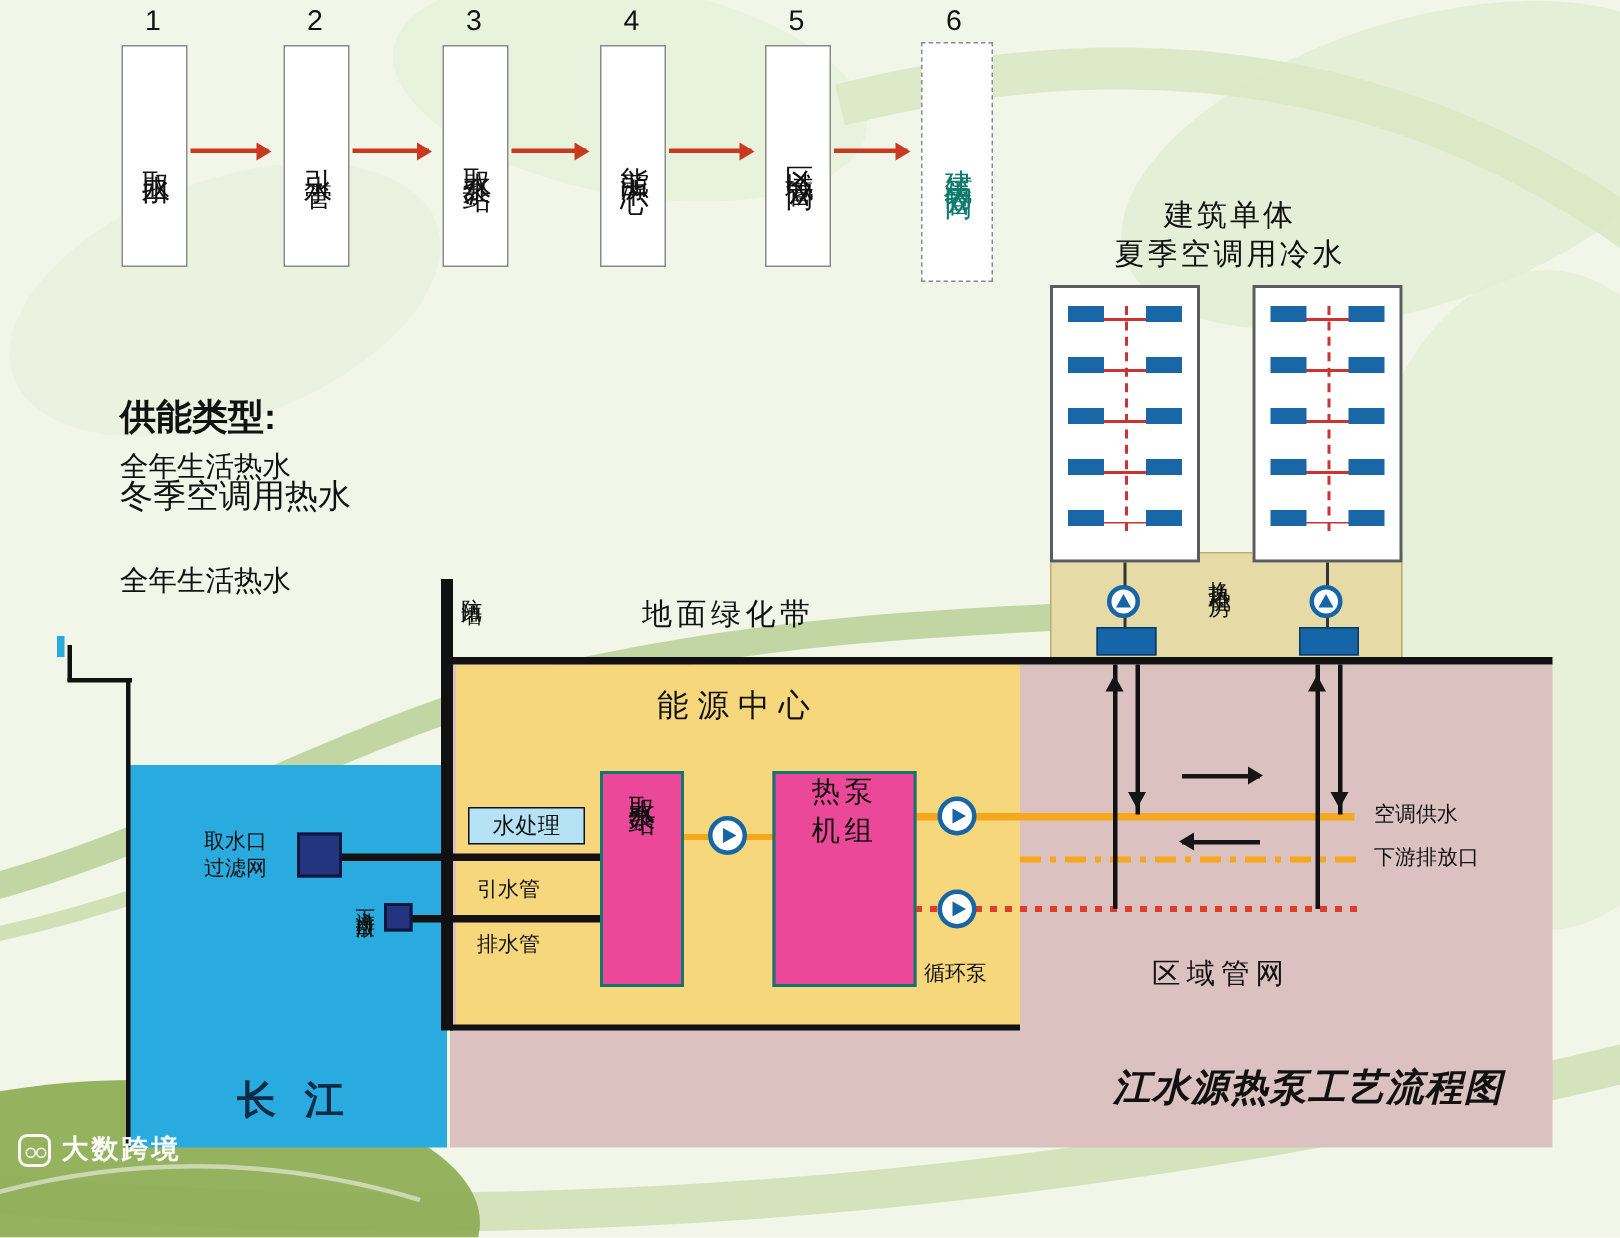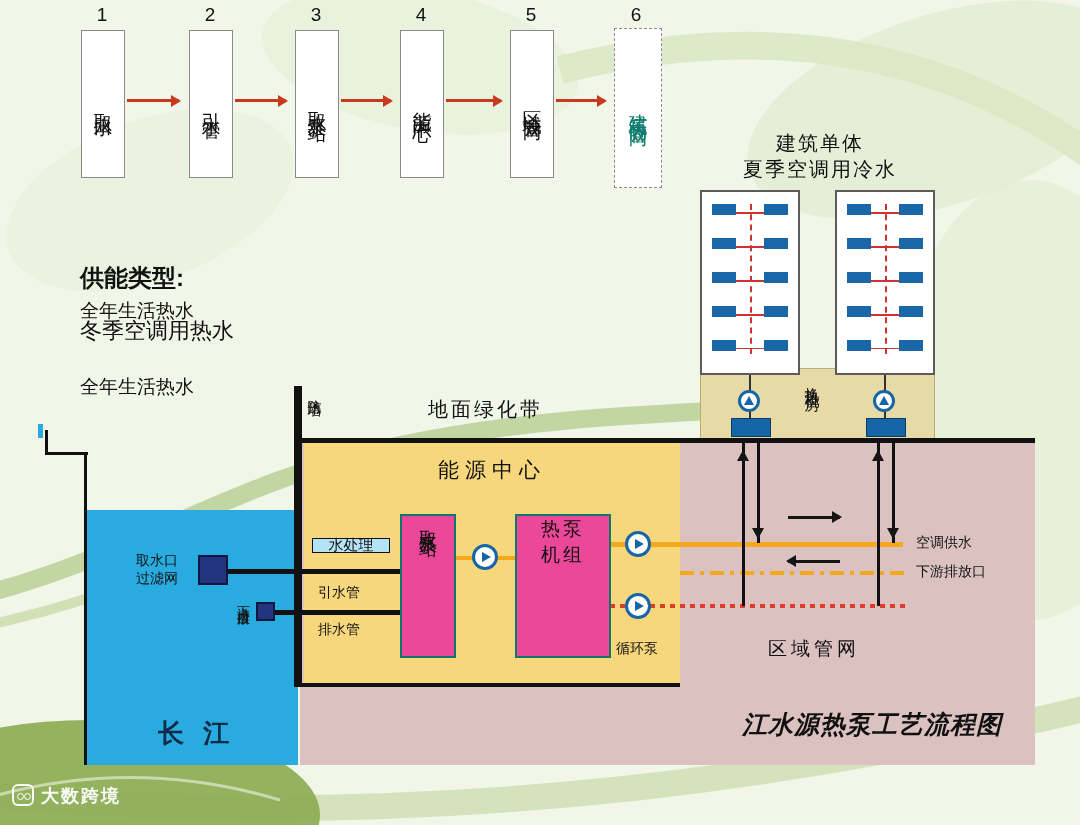--- a/index.html
+++ b/index.html
@@ -142,21 +142,21 @@
     <div class="abs hline z3" style="left:45px;top:452px;width:43px;height:3px;"></div>
     <div class="abs vline z3" style="left:45px;top:430px;width:3px;height:24px;"></div>
     <div class="abs z3" style="left:38px;top:424px;width:5px;height:14px;background:#2aabe0;"></div>
     <div class="abs vline z3" style="left:84px;top:452px;width:3px;height:313px;"></div>
 
     <div class="abs vtext z3" style="left:306px;top:388px;height:62px;font-size:14px;letter-spacing:2px;">防汛墙</div>
     <div class="abs z3 lbl" style="left:428px;top:396px;font-size:20px;letter-spacing:3px;">地面绿化带</div>
 
     <div class="abs z3" style="left:304px;top:456px;width:376px;text-align:center;font-size:21px;letter-spacing:6px;">能源中心</div>
 
-    <div class="abs z3" style="left:312px;top:538px;width:78px;height:15px;background:#b5e2f5;border:1.5px solid #111;box-sizing:border-box;display:flex;align-items:center;justify-content:center;font-size:15px;">水处理</div>
+    <div class="abs z3" style="left:312px;top:538px;width:78px;height:25px;background:#b5e2f5;border:1.5px solid #111;box-sizing:border-box;display:flex;align-items:center;justify-content:center;font-size:15px;">水处理</div>
 
     <div class="abs hline z2" style="left:226px;top:569px;width:176px;height:5px;"></div>
     <div class="abs hline z2" style="left:272px;top:610px;width:130px;height:5px;"></div>
     <div class="abs bluesq z3" style="left:198px;top:555px;width:30px;height:30px;"></div>
     <div class="abs bluesq z3" style="left:256px;top:602px;width:19px;height:19px;"></div>
 
     <div class="abs z3" style="left:120px;top:551px;width:74px;text-align:center;font-size:14px;line-height:18px;">
       <div>取水口</div>
       <div>过滤网</div>
     </div>
@@ -206,21 +206,21 @@
     <div class="abs vline z2" style="left:877px;top:443px;width:2.5px;height:163px;"></div>
     <div class="abs arrow-up z3" style="left:872px;top:450px;"></div>
     <div class="abs vline z2" style="left:892px;top:443px;width:2.5px;height:100px;"></div>
     <div class="abs arrow-down z3" style="left:887px;top:528px;"></div>
 
     <div class="abs z3 lbl" style="left:768px;top:636px;font-size:19px;letter-spacing:4px;">区域管网</div>
     <div class="abs z3 lbl" style="left:158px;top:716px;font-size:26px;font-weight:bold;letter-spacing:6px;color:#0c2b47;">长 江</div>
     <div class="abs z3 lbl" style="left:742px;top:708px;font-size:25px;font-weight:bold;font-style:italic;letter-spacing:1px;font-family:'Liberation Serif','DejaVu Serif',serif;">江水源热泵工艺流程图</div>
   </div>
 
-  <div class="abs z5" style="left:12px;top:784px;display:flex;align-items:flex-start;gap:7px;">
+  <div class="abs z5" style="left:12px;top:754px;display:flex;align-items:flex-end;gap:7px;">
     <span style="display:inline-block;width:22px;height:22px;border:2px solid rgba(255,255,255,.92);border-radius:6px;box-sizing:border-box;position:relative;">
       <span style="position:absolute;left:3px;top:7px;width:5px;height:5px;border:1.5px solid #fff;border-radius:50%;"></span>
       <span style="position:absolute;left:10px;top:7px;width:5px;height:5px;border:1.5px solid #fff;border-radius:50%;"></span>
     </span>
     <span style="color:#fff;font-size:18px;font-weight:bold;letter-spacing:2px;opacity:.95;">大数跨境</span>
   </div>
 
 </div>
 
 </body></html>

